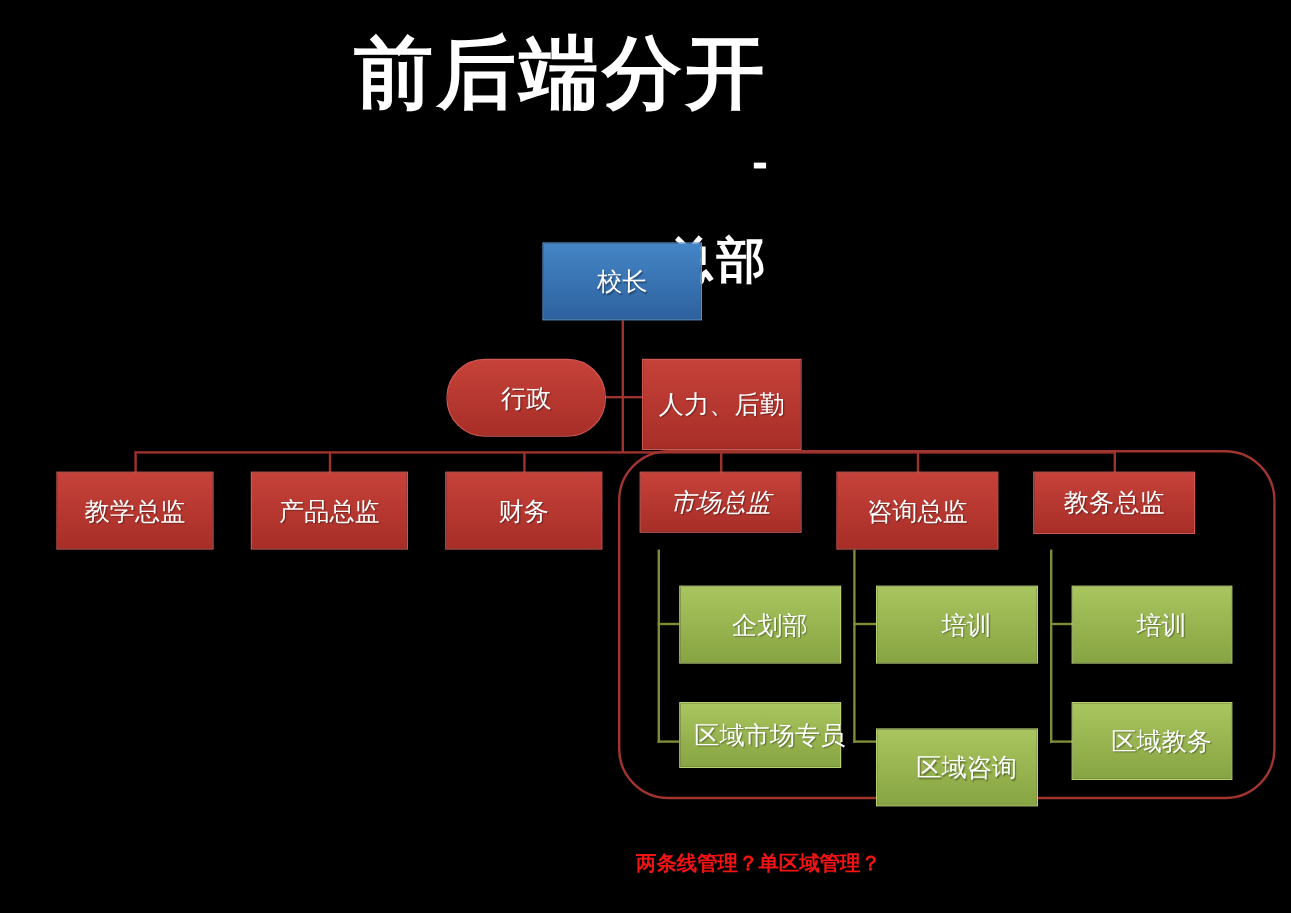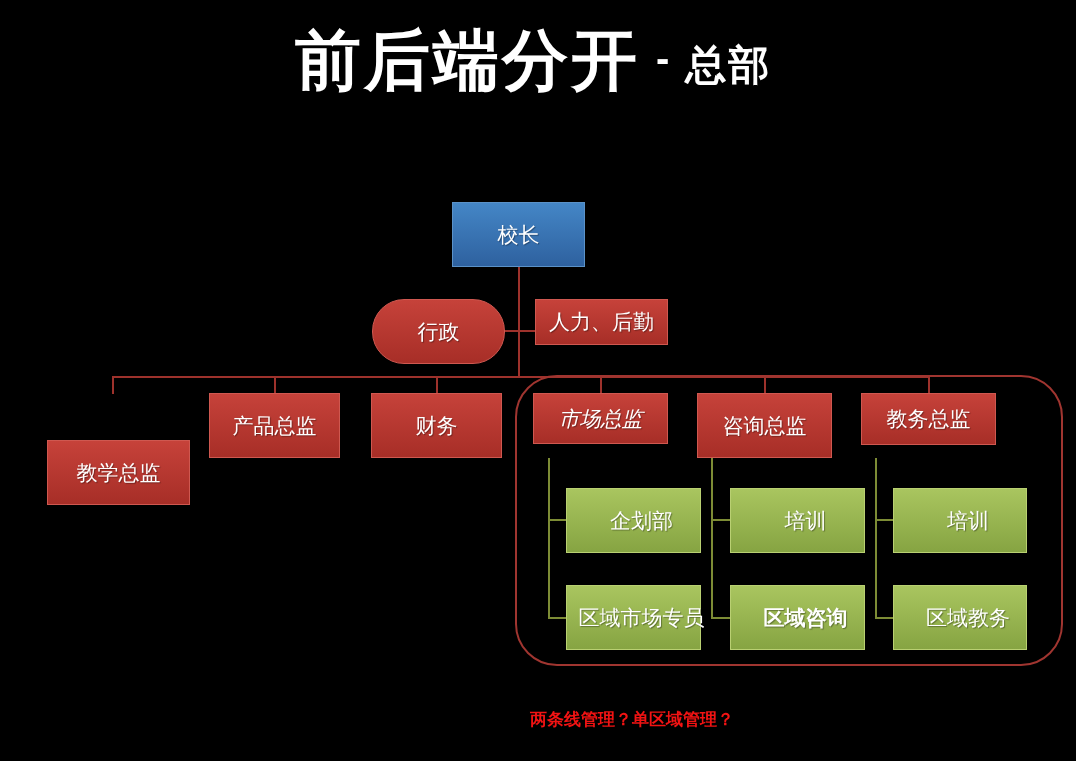--- a/index.html
+++ b/index.html
@@ -18,20 +18,21 @@
   }
   
   .title-row {
     position: absolute;
     left: 295px;
     top: 24px;
     display: flex;
     align-items: flex-end;
     gap: 16px;
     white-space: nowrap;
+    flex-direction: column;
   }
   .title-main {
     font-size: 66px;
     font-weight: bold;
     line-height: 1.1;
     letter-spacing: 3px;
     color: var(--text_white, #fff);
   }
   .title-dash {
     font-size: 40px;
@@ -139,25 +140,25 @@
 
   <div class="highlight-frame"></div>
 
   <div class="node blue" style="left:452px; top:202px; width:133px; height:65px;">
     <span>校长</span>
   </div>
 
   <div class="node red" style="left:372px; top:299px; width:133px; height:65px;border-radius:32px;">
     <span>行政</span>
   </div>
-  <div class="node red" style="left:535px; top:299px; width:133px; height:46px;">
+  <div class="node red" style="left:535px; top:299px; width:133px; height:76px;">
     <span>人力、后勤</span>
   </div>
 
-  <div class="node red" style="left:47px; top:393px; width:143px; height:65px;margin-top:47px;">
+  <div class="node red" style="left:47px; top:393px; width:131px; height:65px;">
     <span>教学总监</span>
   </div>
   <div class="node red" style="left:371px; top:393px; width:131px; height:65px;">
     <span>财务</span>
   </div>
   <div class="node red" style="left:209px; top:393px; width:131px; height:65px;">
     <span>产品总监</span>
   </div>
   <div class="node red" style="left:533px; top:393px; width:135px; height:51px;font-style:italic;">
     <span>市场总监</span>
@@ -165,28 +166,28 @@
   <div class="node red" style="left:697px; top:393px; width:135px; height:65px;">
     <span>咨询总监</span>
   </div>
   <div class="node red" style="left:861px; top:393px; width:135px; height:52px;">
     <span>教务总监</span>
   </div>
 
   <div class="node green" style="left:566px; top:488px; width:135px; height:65px;">
     <span>企划部</span>
   </div>
-  <div class="node green" style="left:566px; top:585px; width:135px; height:65px;">
+  <div class="node green" style="left:566px; top:585px; width:135px; height:55px;">
     <span>区域市场专员</span>
   </div>
 
   <div class="node green" style="left:730px; top:488px; width:135px; height:65px;">
     <span>培训</span>
   </div>
-  <div class="node green" style="left:730px; top:585px; width:135px; height:65px;font-weight:bold;">
+  <div class="node green" style="left:730px; top:607px; width:135px; height:65px;">
     <span>区域咨询</span>
   </div>
 
   <div class="node green" style="left:893px; top:488px; width:134px; height:65px;">
     <span>培训</span>
   </div>
   <div class="node green" style="left:893px; top:585px; width:134px; height:65px;">
     <span>区域教务</span>
   </div>
 

